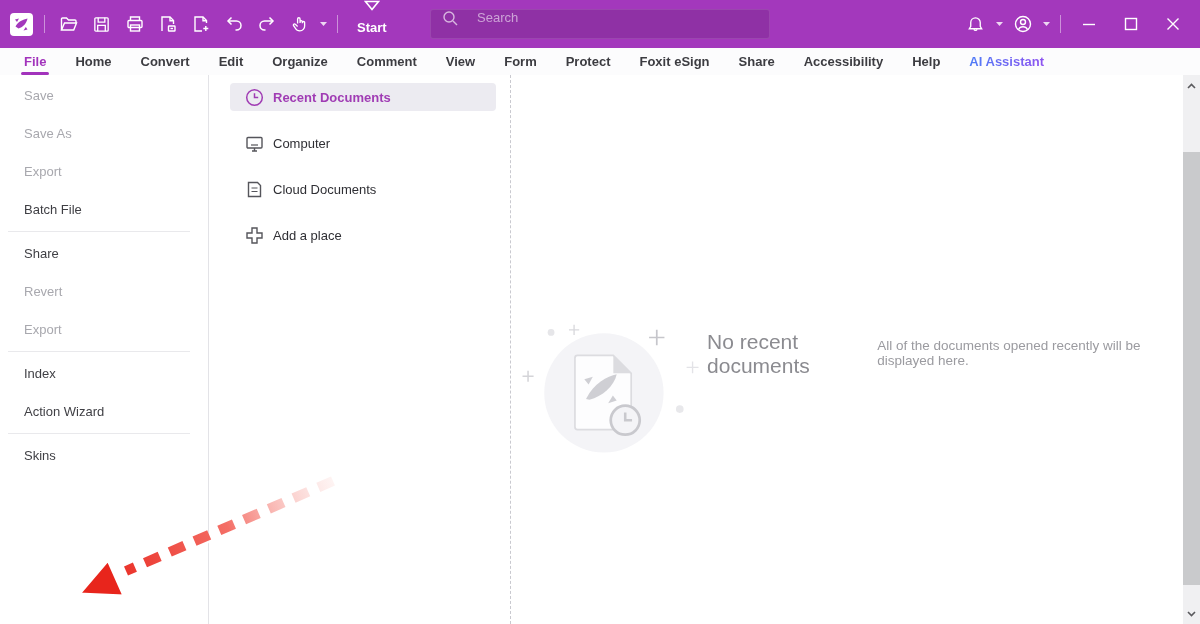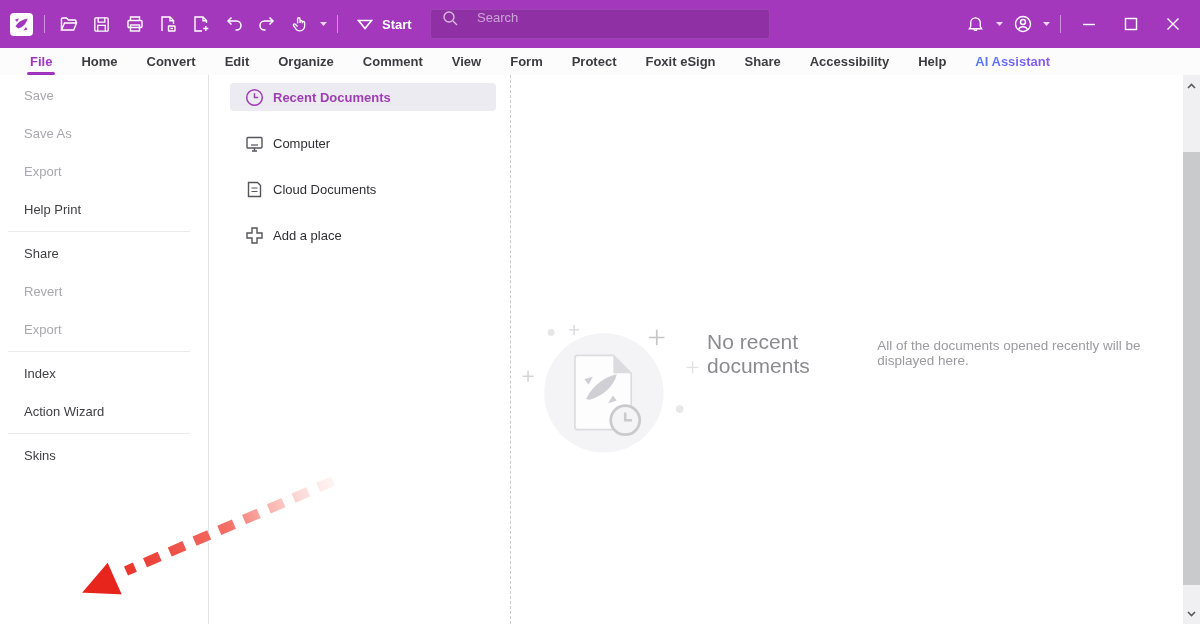--- a/index.html
+++ b/index.html
@@ -8,28 +8,28 @@
   .app { position:absolute; inset:0; width:1200px; height:624px; background:#fff; }
 
   
   .titlebar { position:absolute; left:0; top:0; width:1200px; height:48px; background:#A338BC; display:flex; align-items:center; }
   .tb-left { display:flex; align-items:center; padding-left:10px; height:100%; }
   .logo { width:23px; height:23px; background:#fff; border-radius:4px; display:flex; align-items:center; justify-content:center; margin-right:4px; }
   .tb-sep { width:1px; height:18px; background:rgba(255,255,255,0.45); margin:0 7px; }
   .tb-btn { width:33px; height:32px; display:flex; align-items:center; justify-content:center; border-radius:3px; }
   .tb-btn svg { display:block; }
   .tb-caret { width:14px; height:32px; display:flex; align-items:center; justify-content:center; }
-  .start-tab { display:flex; align-items:center; gap:9px; height:100%; padding:0 12px; color:#fff; font-size:13px; font-weight:bold; }
+  .start-tab { display:flex; align-items:center; gap:9px; height:100%; padding:0 12px; color:#fff; font-size:13px; font-weight:bold;flex-direction:column; }
   .searchbox { position:absolute; left:430px; top:9px; width:340px; height:30px; background:rgba(0,0,0,0.12); border:1px solid rgba(255,255,255,0.10); border-radius:3px; display:flex; padding-left:11px; gap:18px; }
   .searchbox .ph { color:rgba(255,255,255,0.55); font-size:13px; }
   .tb-right { position:absolute; right:0; top:0; height:48px; display:flex; align-items:center; padding-right:6px; }
   .win-btn { width:42px; height:48px; display:flex; align-items:center; justify-content:center; }
 
   
-  .menubar { position:absolute; left:0; top:48px; width:1200px; height:27px; background:#FCFCFD; display:flex; align-items:center; padding-left:30px; gap:29px; }
+  .menubar { position:absolute; left:0; top:48px; width:1200px; height:27px; background:#FCFCFD; display:flex; align-items:center; padding-left:24px; gap:29px; }
   .menu-item { font-size:13px; font-weight:bold; color:#3C3C41; position:relative; height:27px; display:flex; align-items:center; white-space:nowrap; }
   .menu-item.active { color:#A233BC; }
   .menu-item.active::after { content:""; position:absolute; left:-3px; right:-3px; bottom:0; height:3px; background:#A233BC; border-radius:2px; }
   .menu-item.ai { background:linear-gradient(90deg,#4F7DF7,#8E53F0); -webkit-background-clip:text; background-clip:text; color:transparent; }
 
   
   .body { position:absolute; left:0; top:75px; width:1200px; height:549px; background:#fff; }
 
   
   .file-sidebar { position:absolute; left:0; top:0; width:209px; height:549px; border-right:1px solid #E3E3E7; padding-top:1px; }
@@ -207,21 +207,21 @@
     <div class="menu-item">Help</div>
     <div class="menu-item ai">AI Assistant</div>
   </div>
 
   <div class="body">
 
     <div class="file-sidebar">
       <div class="side-item disabled">Save</div>
       <div class="side-item disabled">Save As</div>
       <div class="side-item disabled">Export</div>
-      <div class="side-item">Help Print</div>
+      <div class="side-item">Batch File</div>
       <div class="side-divider"></div>
       <div class="side-item">Share</div>
       <div class="side-item disabled">Revert</div>
       <div class="side-item disabled">Export</div>
       <div class="side-divider"></div>
       <div class="side-item">Index</div>
       <div class="side-item">Action Wizard</div>
       <div class="side-divider"></div>
       <div class="side-item">Skins</div>
     </div>

